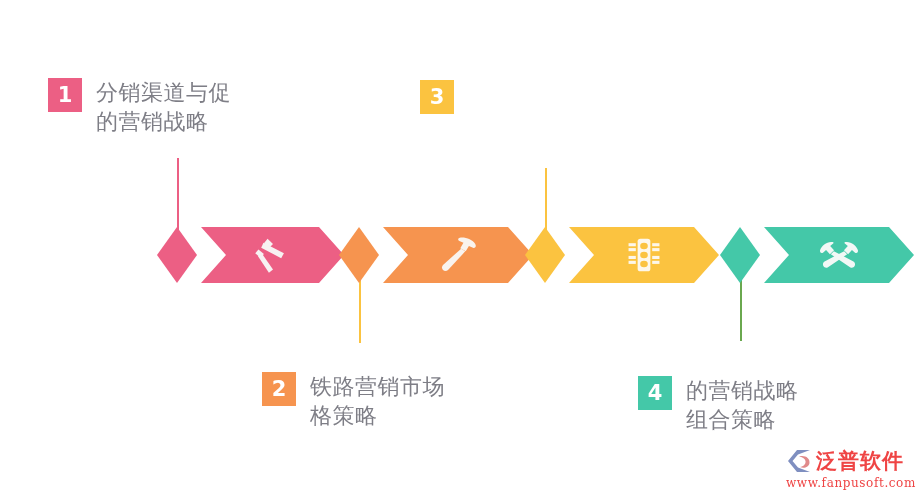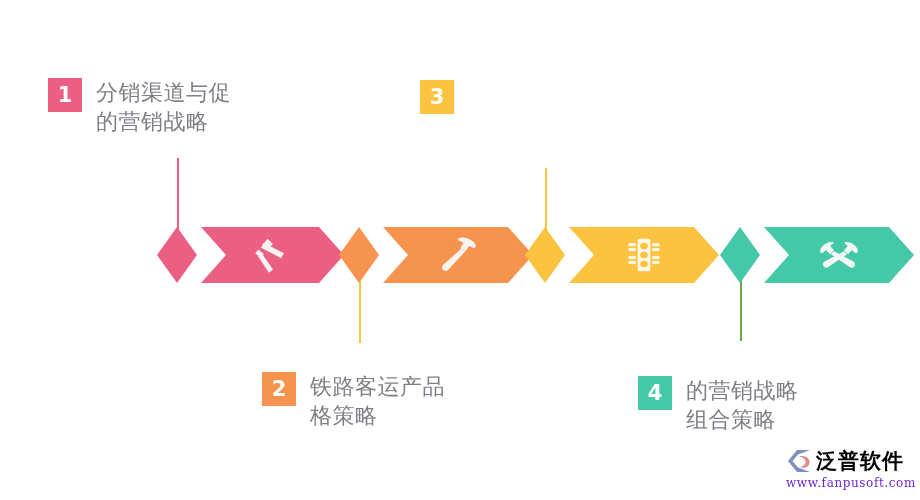--- a/index.html
+++ b/index.html
@@ -106,28 +106,28 @@
     left: 786px;
     top: 447px;
     width: 128px;
     height: 46px;
   }
   #wm-row {
     display: flex;
     align-items: center;
   }
   #wm-cn {
-    color: #000000;
+    color: #ef4444;
     font-size: 21px;
     font-weight: bold;
     letter-spacing: 1px;
     font-family: "DejaVu Sans", "Liberation Sans", sans-serif;
   }
   #wm-url {
-    color: #6d28d9;
+    color: #ef4444;
     font-size: 12px;
     letter-spacing: 0.6px;
     margin-top: 1px;
     text-align: right;
     font-family: "DejaVu Serif", "Liberation Serif", serif;
   }
   #wm-mark { margin-right: 4px; }
 </style>
 </head>
 <body>
@@ -144,21 +144,21 @@
     <div class="label-text">分销渠道与促
 的营销战略</div>
   </div>
 
   <div class="label-block" id="label-3">
     <div class="num-box" style="background:#fbc340">3</div>
   </div>
 
   <div class="label-block" id="label-2">
     <div class="num-box" style="background:#f6944f">2</div>
-    <div class="label-text">铁路客运产品
+    <div class="label-text">铁路营销市场
 格策略</div>
   </div>
 
   <div class="label-block" id="label-4">
     <div class="num-box" style="background:#44c8a8">4</div>
     <div class="label-text">的营销战略
 组合策略</div>
   </div>
 
   <div id="ribbon">

